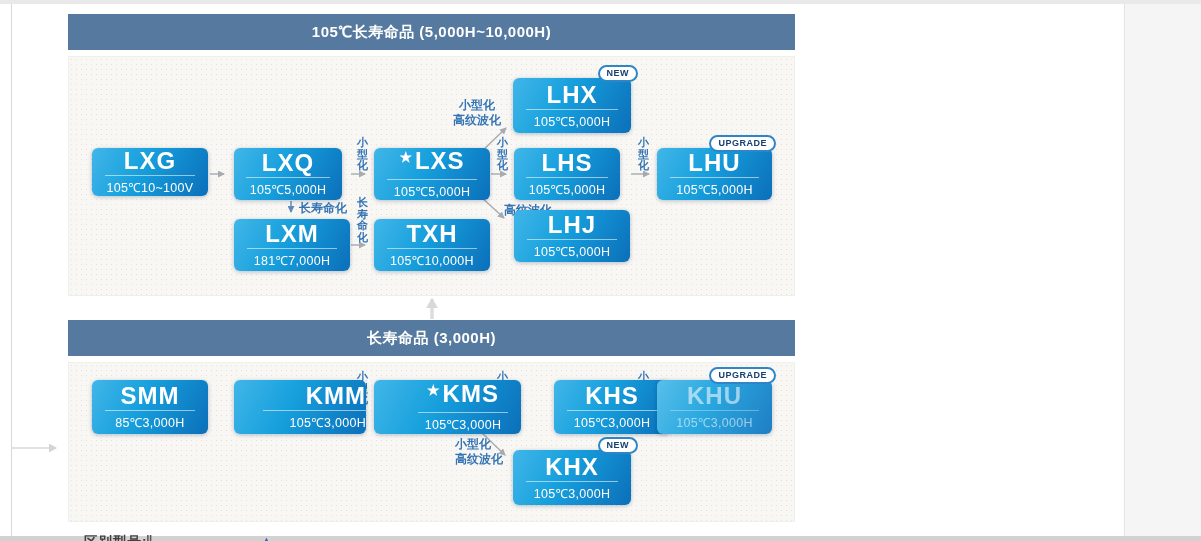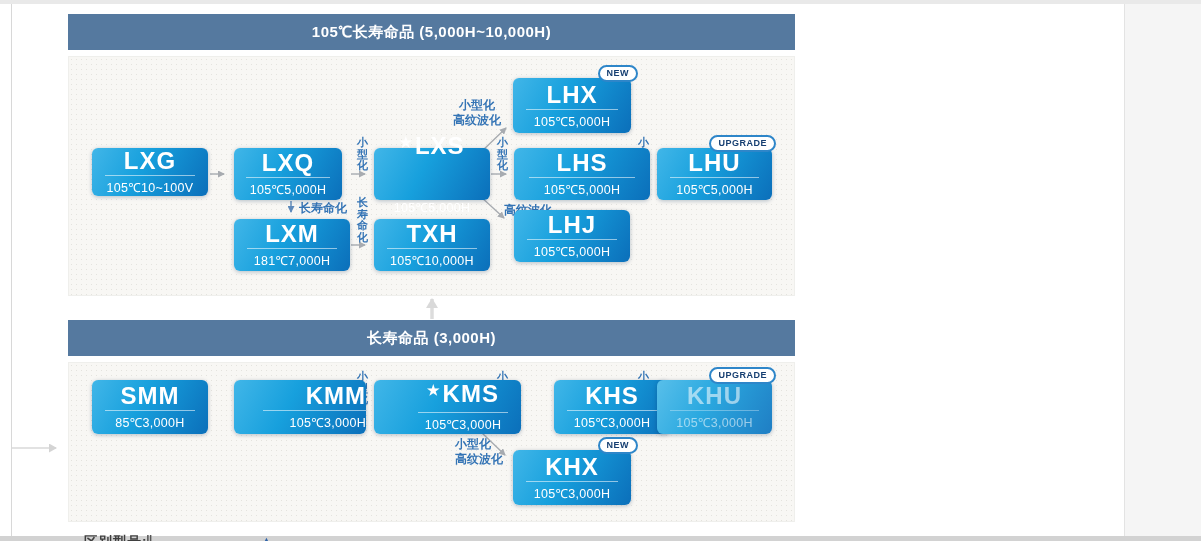--- a/index.html
+++ b/index.html
@@ -90,27 +90,27 @@
   <div class="psep"></div>
   <div class="pspec">105℃10~100V</div>
 </div>
 
 <div class="pbox" style="left:234px; top:148px; width:108px; height:52px;">
   <div class="pname">LXQ</div>
   <div class="psep"></div>
   <div class="pspec">105℃5,000H</div>
 </div>
 
-<div class="pbox" style="left:374px; top:148px; width:116px; height:52px;gap:16px;">
+<div class="pbox" style="left:374px; top:148px; width:116px; height:52px;">
   <div class="pname"><span class="star">★</span><span>LXS</span></div>
   <div class="psep"></div>
   <div class="pspec">105℃5,000H</div>
 </div>
 
-<div class="pbox" style="left:514px; top:148px; width:136px; height:52px;">
+<div class="pbox" style="left:514px; top:148px; width:106px; height:52px;">
   <div class="pname">LHS</div>
   <div class="psep"></div>
   <div class="pspec">105℃5,000H</div>
 </div>
 
 <div class="pbox" style="left:657px; top:148px; width:115px; height:52px;">
   <div class="badge" style="right:-4px;">UPGRADE</div>
   <div class="pname">LHU</div>
   <div class="psep"></div>
   <div class="pspec">105℃5,000H</div>

